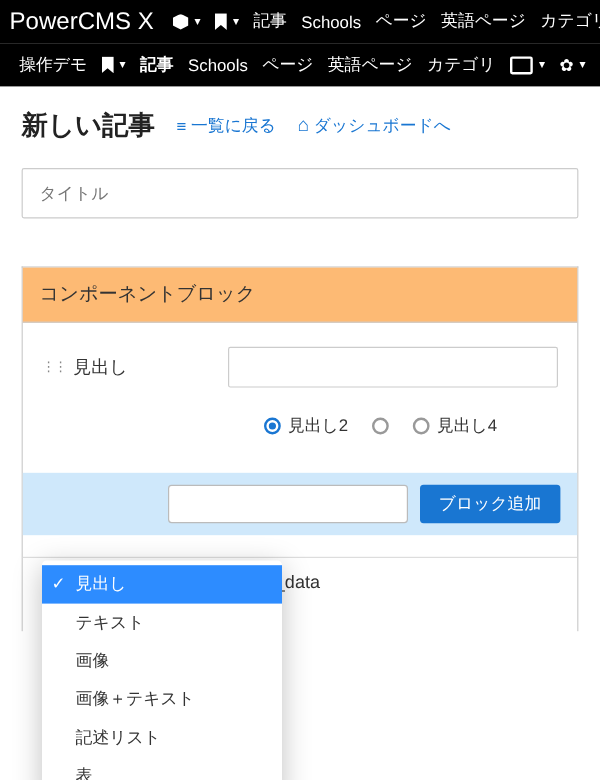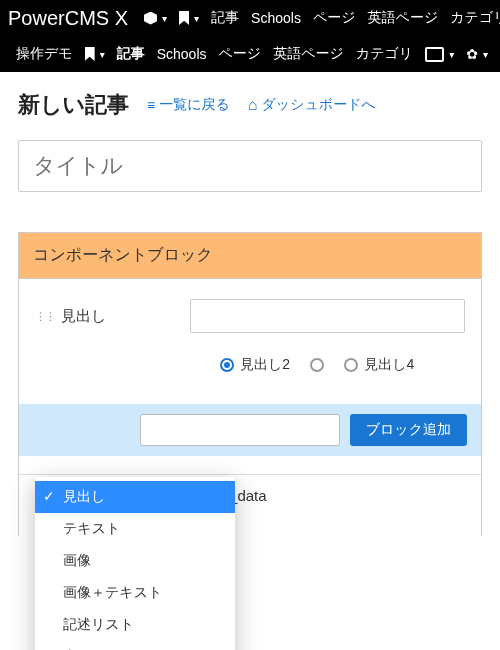--- a/index.html
+++ b/index.html
@@ -12,21 +12,21 @@
 
     .bluebar { background: #000000; color: #fff; height: 36px; display: flex; align-items: center; padding: 0 10px; font-size: 14px; white-space: nowrap; }
     .bluebar .item { margin: 0 6px; display: inline-flex; align-items: center; gap: 3px; }
     .bluebar .bold { font-weight: 700; }
 
     .page { padding: 18px 18px 0 18px; }
     .page-head { display: flex; align-items: center; gap: 18px; margin-bottom: 20px; }
     .page-title { font-size: 22px; font-weight: 600; color: #222; }
     .page-link { color: #1976d2; font-size: 14px; display: inline-flex; align-items: center; gap: 4px; }
 
-    .title-input { width: 100%; border: 1px solid #ccc; font-size: 22px; padding: 12px 14px; color: #ec4899; border-radius: 2px; }
+    .title-input { width: 100%; border: 1px solid #ccc; font-size: 14px; padding: 12px 14px; color: #ec4899; border-radius: 2px; }
 
     .panel { border: 1px solid #ccc; margin-top: 40px; border-bottom: none; }
     .panel-head { background: #fdba74; padding: 12px 14px; font-size: 16px; color: #333; border-bottom: 1px solid #ccc; }
     .panel-body { padding: 20px 16px; position: relative; }
 
     .row { display: flex; align-items: center; margin-bottom: 16px; }
     .drag { color: #888; margin-right: 6px; font-size: 11px; line-height: 1; letter-spacing: -1px; }
     .row-label { font-size: 15px; flex: 0 0 155px; display:flex; align-items:center; }
     .row-input { flex: 1; border: 1px solid #ccc; height: 34px; border-radius: 2px; }
 

